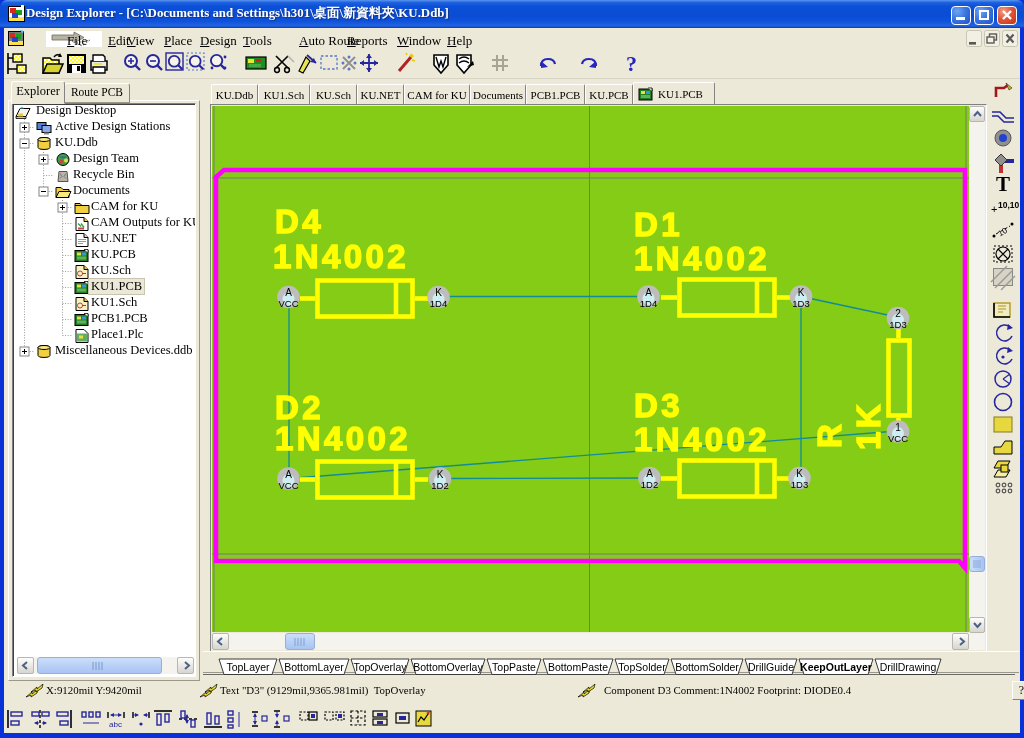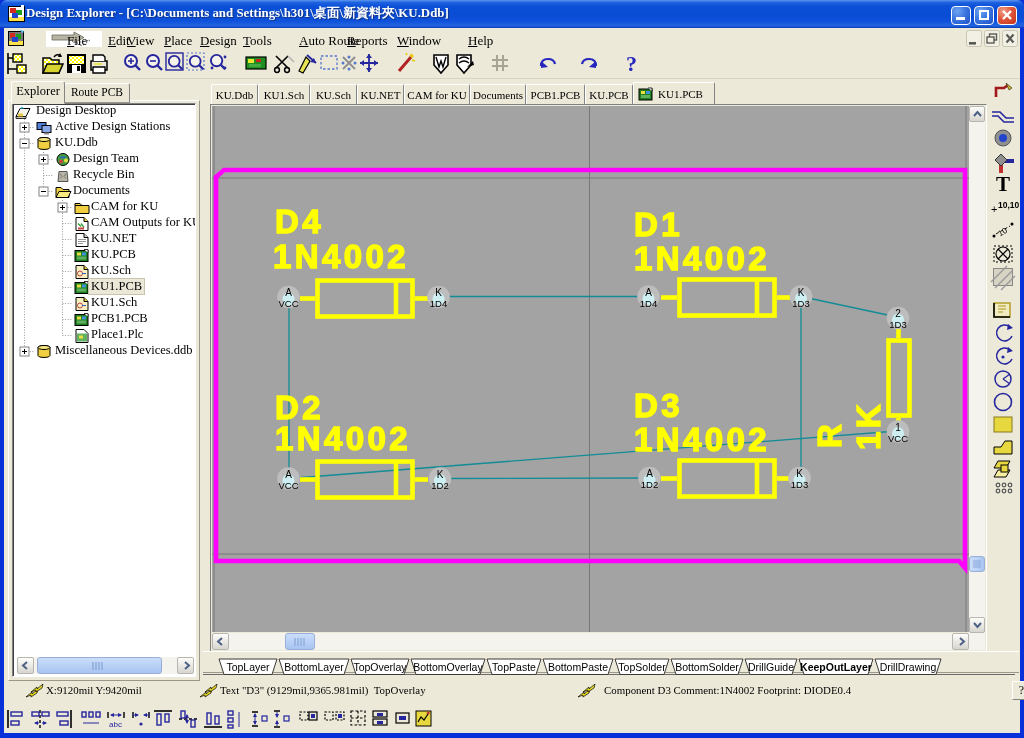--- a/index.html
+++ b/index.html
@@ -58,21 +58,21 @@
 <div class="abs" style="left:0;top:33px;width:1024px;height:16px;font-size:13px;color:#000;">
   <span class="abs" style="left:67px;"><u>F</u>ile</span>
   <span class="abs" style="left:96px;margin-left:12px;"><u>E</u>dit</span>
   <span class="abs" style="left:127px;"><u>V</u>iew</span>
   <span class="abs" style="left:164px;"><u>P</u>lace</span>
   <span class="abs" style="left:200px;"><u>D</u>esign</span>
   <span class="abs" style="left:243px;"><u>T</u>ools</span>
   <span class="abs" style="left:283px;margin-left:16px;"><u>A</u>uto Route</span>
   <span class="abs" style="left:347px;"><u>R</u>eports</span>
   <span class="abs" style="left:397px;"><u>W</u>indow</span>
-  <span class="abs" style="left:447px;margin-left:21px;"><u>H</u>elp</span>
+  <span class="abs" style="left:447px;"><u>H</u>elp</span>
 </div>
 
 <div class="abs" style="left:966px;top:30px;width:53px;height:18px;">
 <svg width="53" height="18">
  <g>
   <rect x="0.5" y="0.5" width="15" height="16" rx="2" fill="#F2F0E4" stroke="#C8C5B2"></rect>
   <rect x="3" y="12" width="7" height="2.6" fill="#5A5A55"></rect>
  </g>
  <g transform="translate(18,0)">
   <rect x="0.5" y="0.5" width="15" height="16" rx="2" fill="#F2F0E4" stroke="#C8C5B2"></rect>
@@ -427,21 +427,21 @@
         <rect x="8" y="4" width="4" height="3" fill="#4090E0"></rect>
         <rect x="3" y="8" width="9" height="3" fill="#60B060"></rect>
         <path d="M10 1 l4 0 l0 3" fill="#fff" stroke="#000" stroke-width="0.8"></path>
       </svg>
    <span style="margin-left:24px;">KU1.PCB</span></div>
 </div>
 <div class="abs" style="left:210px;top:104px;width:777px;height:548px;">
  <div class="abs" style="left:0;top:0;width:777px;height:548px;background:#ECE9D8;
    border:1px solid;border-color:#808080 #fff #fff #808080;box-sizing:border-box;"></div>
 
- <div class="abs" style="left:2px;top:2px;width:757px;height:526px;background:#a3a3a3;overflow:hidden;">
+ <div class="abs" style="left:2px;top:2px;width:757px;height:526px;background:#84cc16;overflow:hidden;">
   <svg width="757" height="526" viewBox="212 106 757 526">
 
    <g stroke="#787878" stroke-width="1">
     <line x1="214" y1="106" x2="214" y2="632"></line>
     <line x1="589.5" y1="106" x2="589.5" y2="632"></line>
     <line x1="966" y1="106" x2="966" y2="632"></line>
     <line x1="212" y1="178" x2="969" y2="178"></line>
     <line x1="212" y1="554" x2="969" y2="554"></line>
    </g>
 

